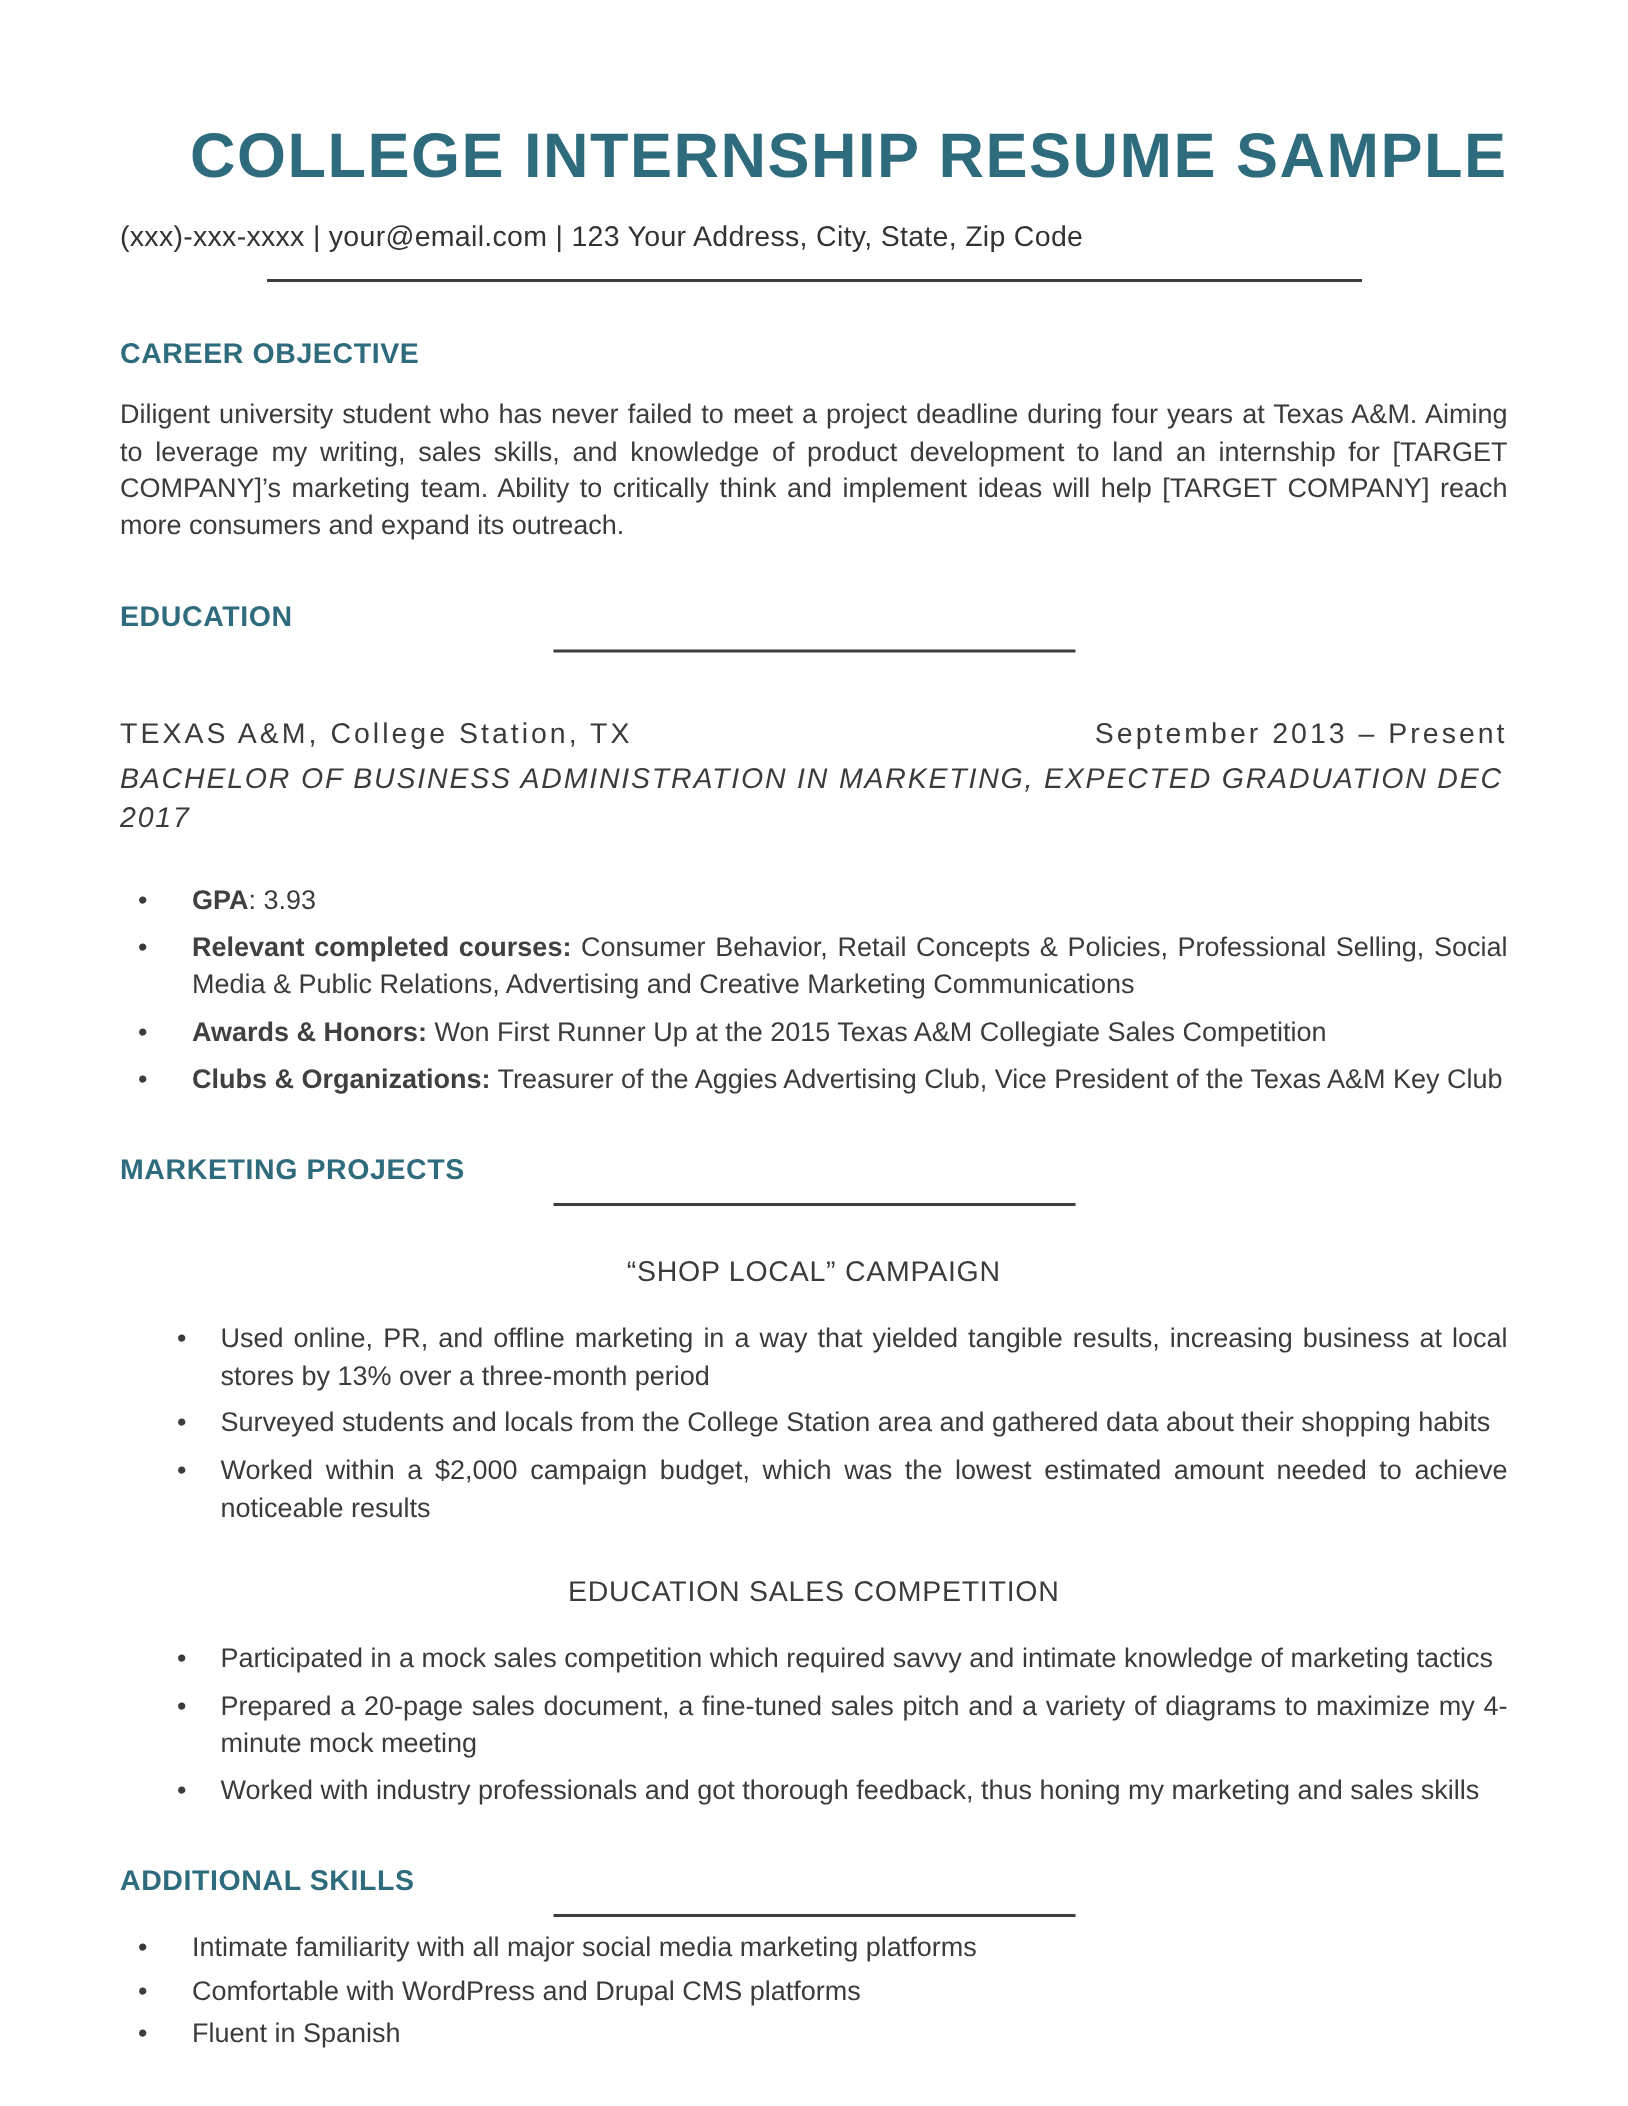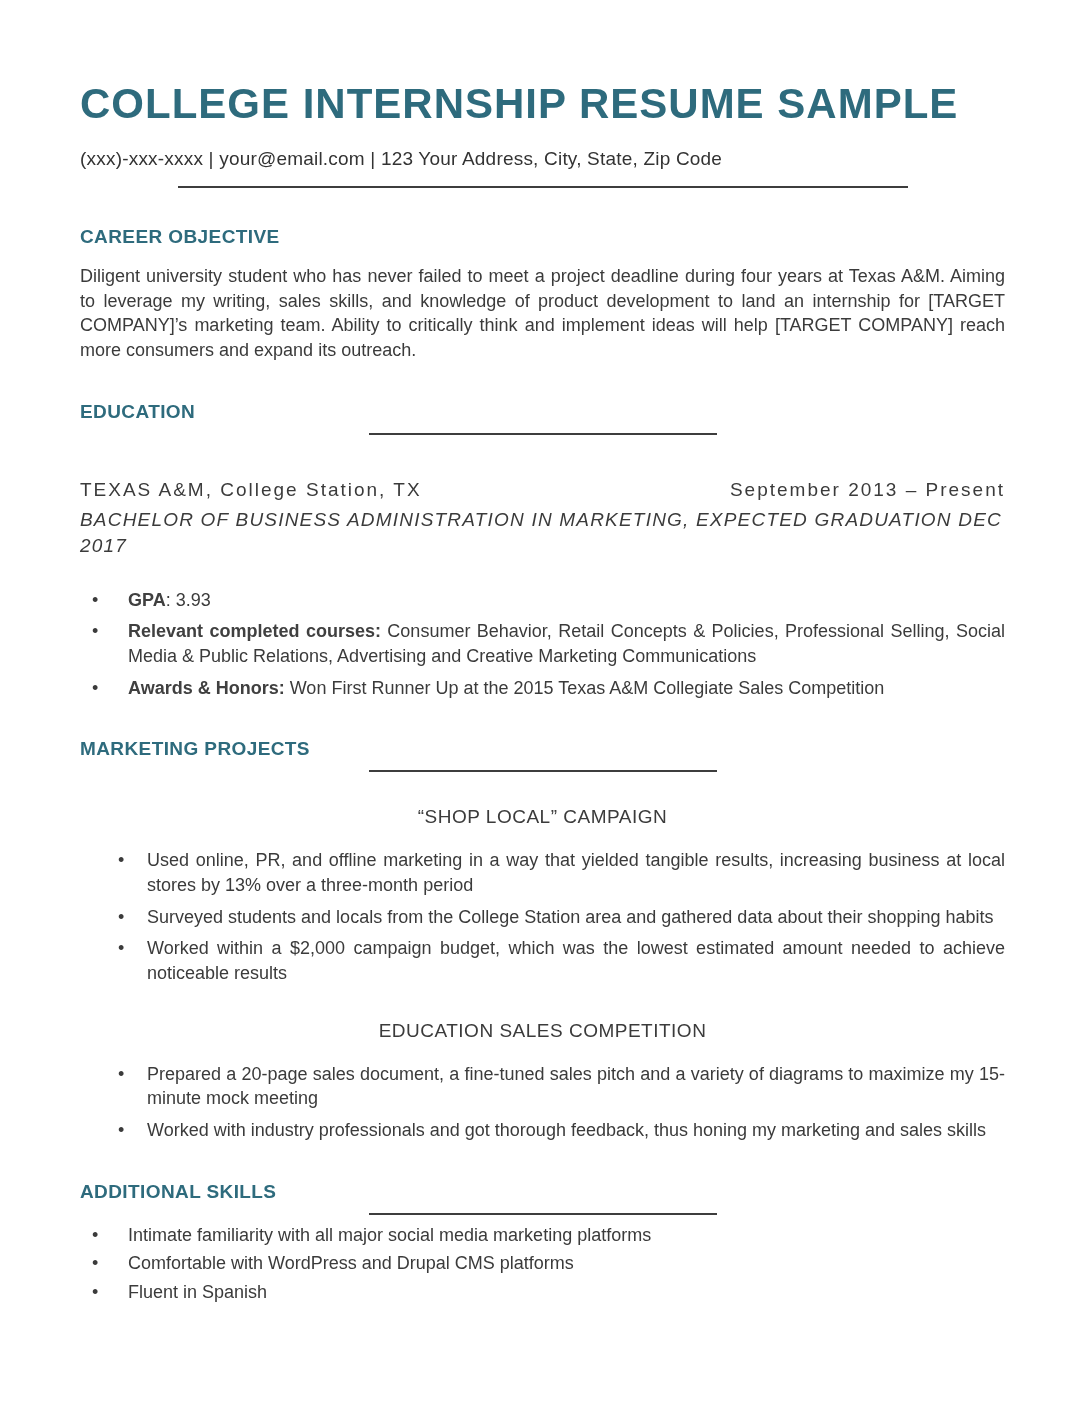--- a/index.html
+++ b/index.html
@@ -8,21 +8,21 @@
     width: 1085px;
     min-height: 1404px;
     margin: 0 auto;
     padding: 46px 80px 40px;
     font-family: "Liberation Sans", sans-serif;
     color: #3b3b3b;
     background: #ffffff;
   }
   .title {
     margin: 34px 0 20px;
-    text-align: left;
+    text-align: right;
     font-size: 42px;
     font-weight: 700;
     letter-spacing: 1px;
     color: #2e6b7d;
   }
   .contact {
     text-align: left;
     font-size: 19px;
     color: #333333;
     letter-spacing: 0.2px;
@@ -119,35 +119,37 @@
   <div class="edu-line">
     <span>TEXAS A&amp;M, College Station, TX</span>
     <span>September 2013 – Present</span>
   </div>
   <div class="degree">BACHELOR OF BUSINESS ADMINISTRATION IN MARKETING, EXPECTED GRADUATION DEC 2017</div>
 
   <ul class="bullets outer">
     <li><span class="bold">GPA</span><span>: 3.93</span></li>
     <li><span class="bold">Relevant completed courses:</span><span> Consumer Behavior, Retail Concepts &amp; Policies, Professional Selling, Social Media &amp; Public Relations, Advertising and Creative Marketing Communications</span></li>
     <li><span class="bold">Awards &amp; Honors:</span><span> Won First Runner Up at the 2015 Texas A&amp;M Collegiate Sales Competition</span></li>
+    <li><span class="bold">Clubs &amp; Organizations:</span><span> Treasurer of the Aggies Advertising Club, Vice President of the Texas A&amp;M Key Club</span></li>
   </ul>
 
   <h2 class="sec">MARKETING PROJECTS</h2>
   <div class="rule"></div>
 
   <div class="subhead">“SHOP LOCAL” CAMPAIGN</div>
   <ul class="bullets inner">
     <li>Used online, PR, and offline marketing in a way that yielded tangible results, increasing business at local stores by 13% over a three-month period</li>
     <li>Surveyed students and locals from the College Station area and gathered data about their shopping habits</li>
     <li>Worked within a $2,000 campaign budget, which was the lowest estimated amount needed to achieve noticeable results</li>
   </ul>
 
   <div class="subhead">EDUCATION SALES COMPETITION</div>
   <ul class="bullets inner">
-    <li>Prepared a 20-page sales document, a fine-tuned sales pitch and a variety of diagrams to maximize my 15-minute mock meeting</li>
+    <li>Participated in a mock sales competition which required savvy and intimate knowledge of marketing tactics</li>
+    <li>Prepared a 20-page sales document, a fine-tuned sales pitch and a variety of diagrams to maximize my 4-minute mock meeting</li>
     <li>Worked with industry professionals and got thorough feedback, thus honing my marketing and sales skills</li>
   </ul>
 
   <h2 class="sec">ADDITIONAL SKILLS</h2>
   <div class="rule"></div>
 
   <ul class="bullets outer skills">
     <li>Intimate familiarity with all major social media marketing platforms</li>
     <li>Comfortable with WordPress and Drupal CMS platforms</li>
     <li>Fluent in Spanish</li>

